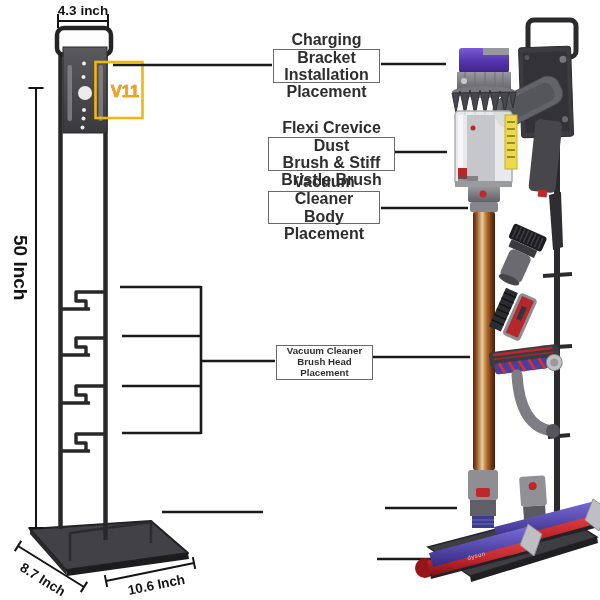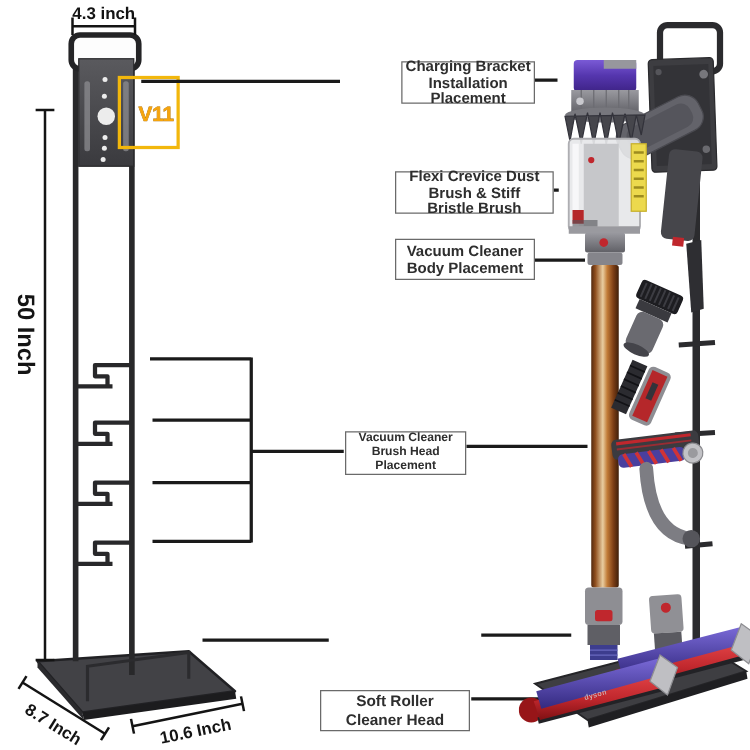--- a/index.html
+++ b/index.html
@@ -2,21 +2,21 @@
 <html><head>
 <meta charset="utf-8">
 <style>
   html,body{margin:0;padding:0;background:#fff;}
   .canvas{position:relative;width:600px;height:600px;background:#fff;overflow:hidden;
           font-family:"Liberation Sans",sans-serif;}
   svg.layer{position:absolute;top:0;}
   .callout{position:absolute;display:flex;align-items:center;justify-content:center;
            text-align:center;background:#fff;border:1.6px solid #6a6a6a;color:#2e2e2e;
            font-weight:bold;white-space:pre-line;box-sizing:border-box;}
-  .callout.sm{font-size:12px;line-height:1.08;margin-left:48px;}
+  .callout.sm{font-size:16px;line-height:1.08;}
   .callout.xs{font-size:9.7px;line-height:1.12;}
   .callout.lg{font-size:12.3px;line-height:1.18;}
   .dimtext{font-weight:bold;fill:#141414;}
 </style>
 </head>
 <body>
 
 <div class="canvas">
 
   <svg class="layer" style="left:0" width="250" height="600" viewBox="0 0 250 600">
@@ -293,18 +293,14 @@
 Bristle Brush</span>
   </div>
   <div class="callout sm" style="left:268px;top:191px;width:112px;height:33px">
     <span>Vacuum Cleaner
 Body Placement</span>
   </div>
   <div class="callout xs" style="left:276px;top:345px;width:97px;height:35px">
     <span>Vacuum Cleaner
 Brush Head Placement</span>
   </div>
-  <div class="callout lg" style="left:256px;top:552px;width:120px;height:33px">
-    <span>Soft Roller
-Cleaner Head</span>
-  </div>
 
 </div>
 
 </body></html>

